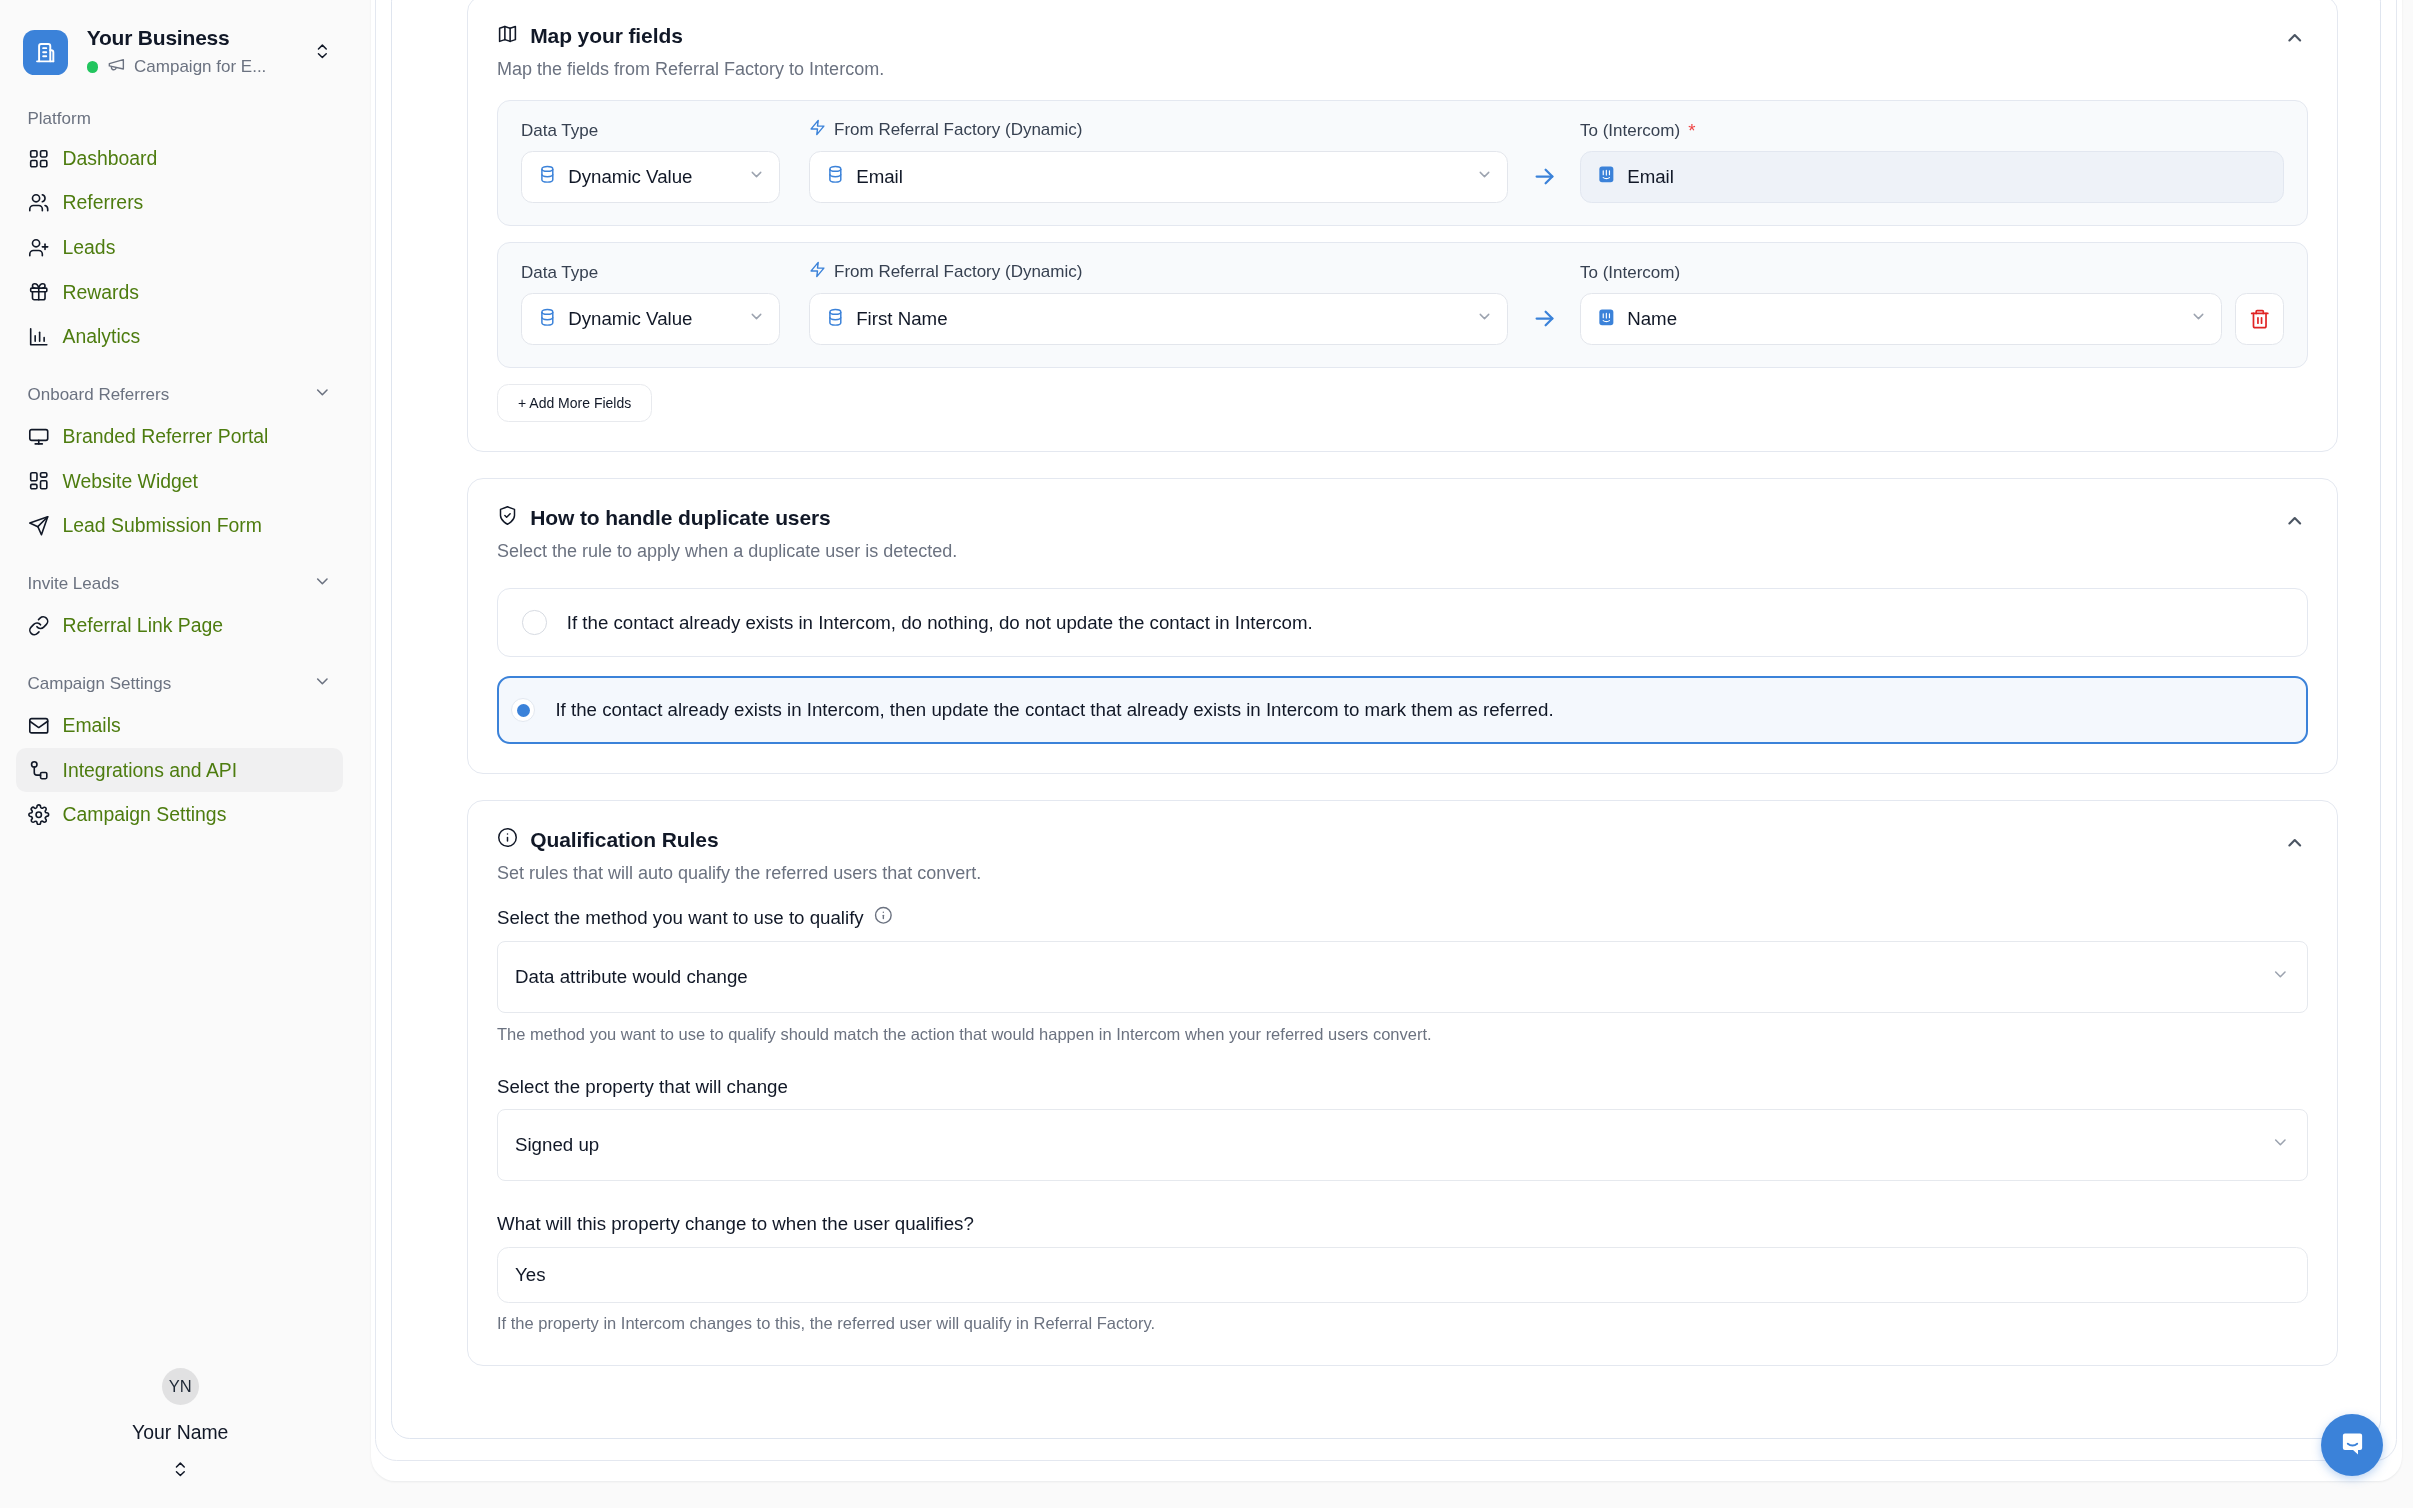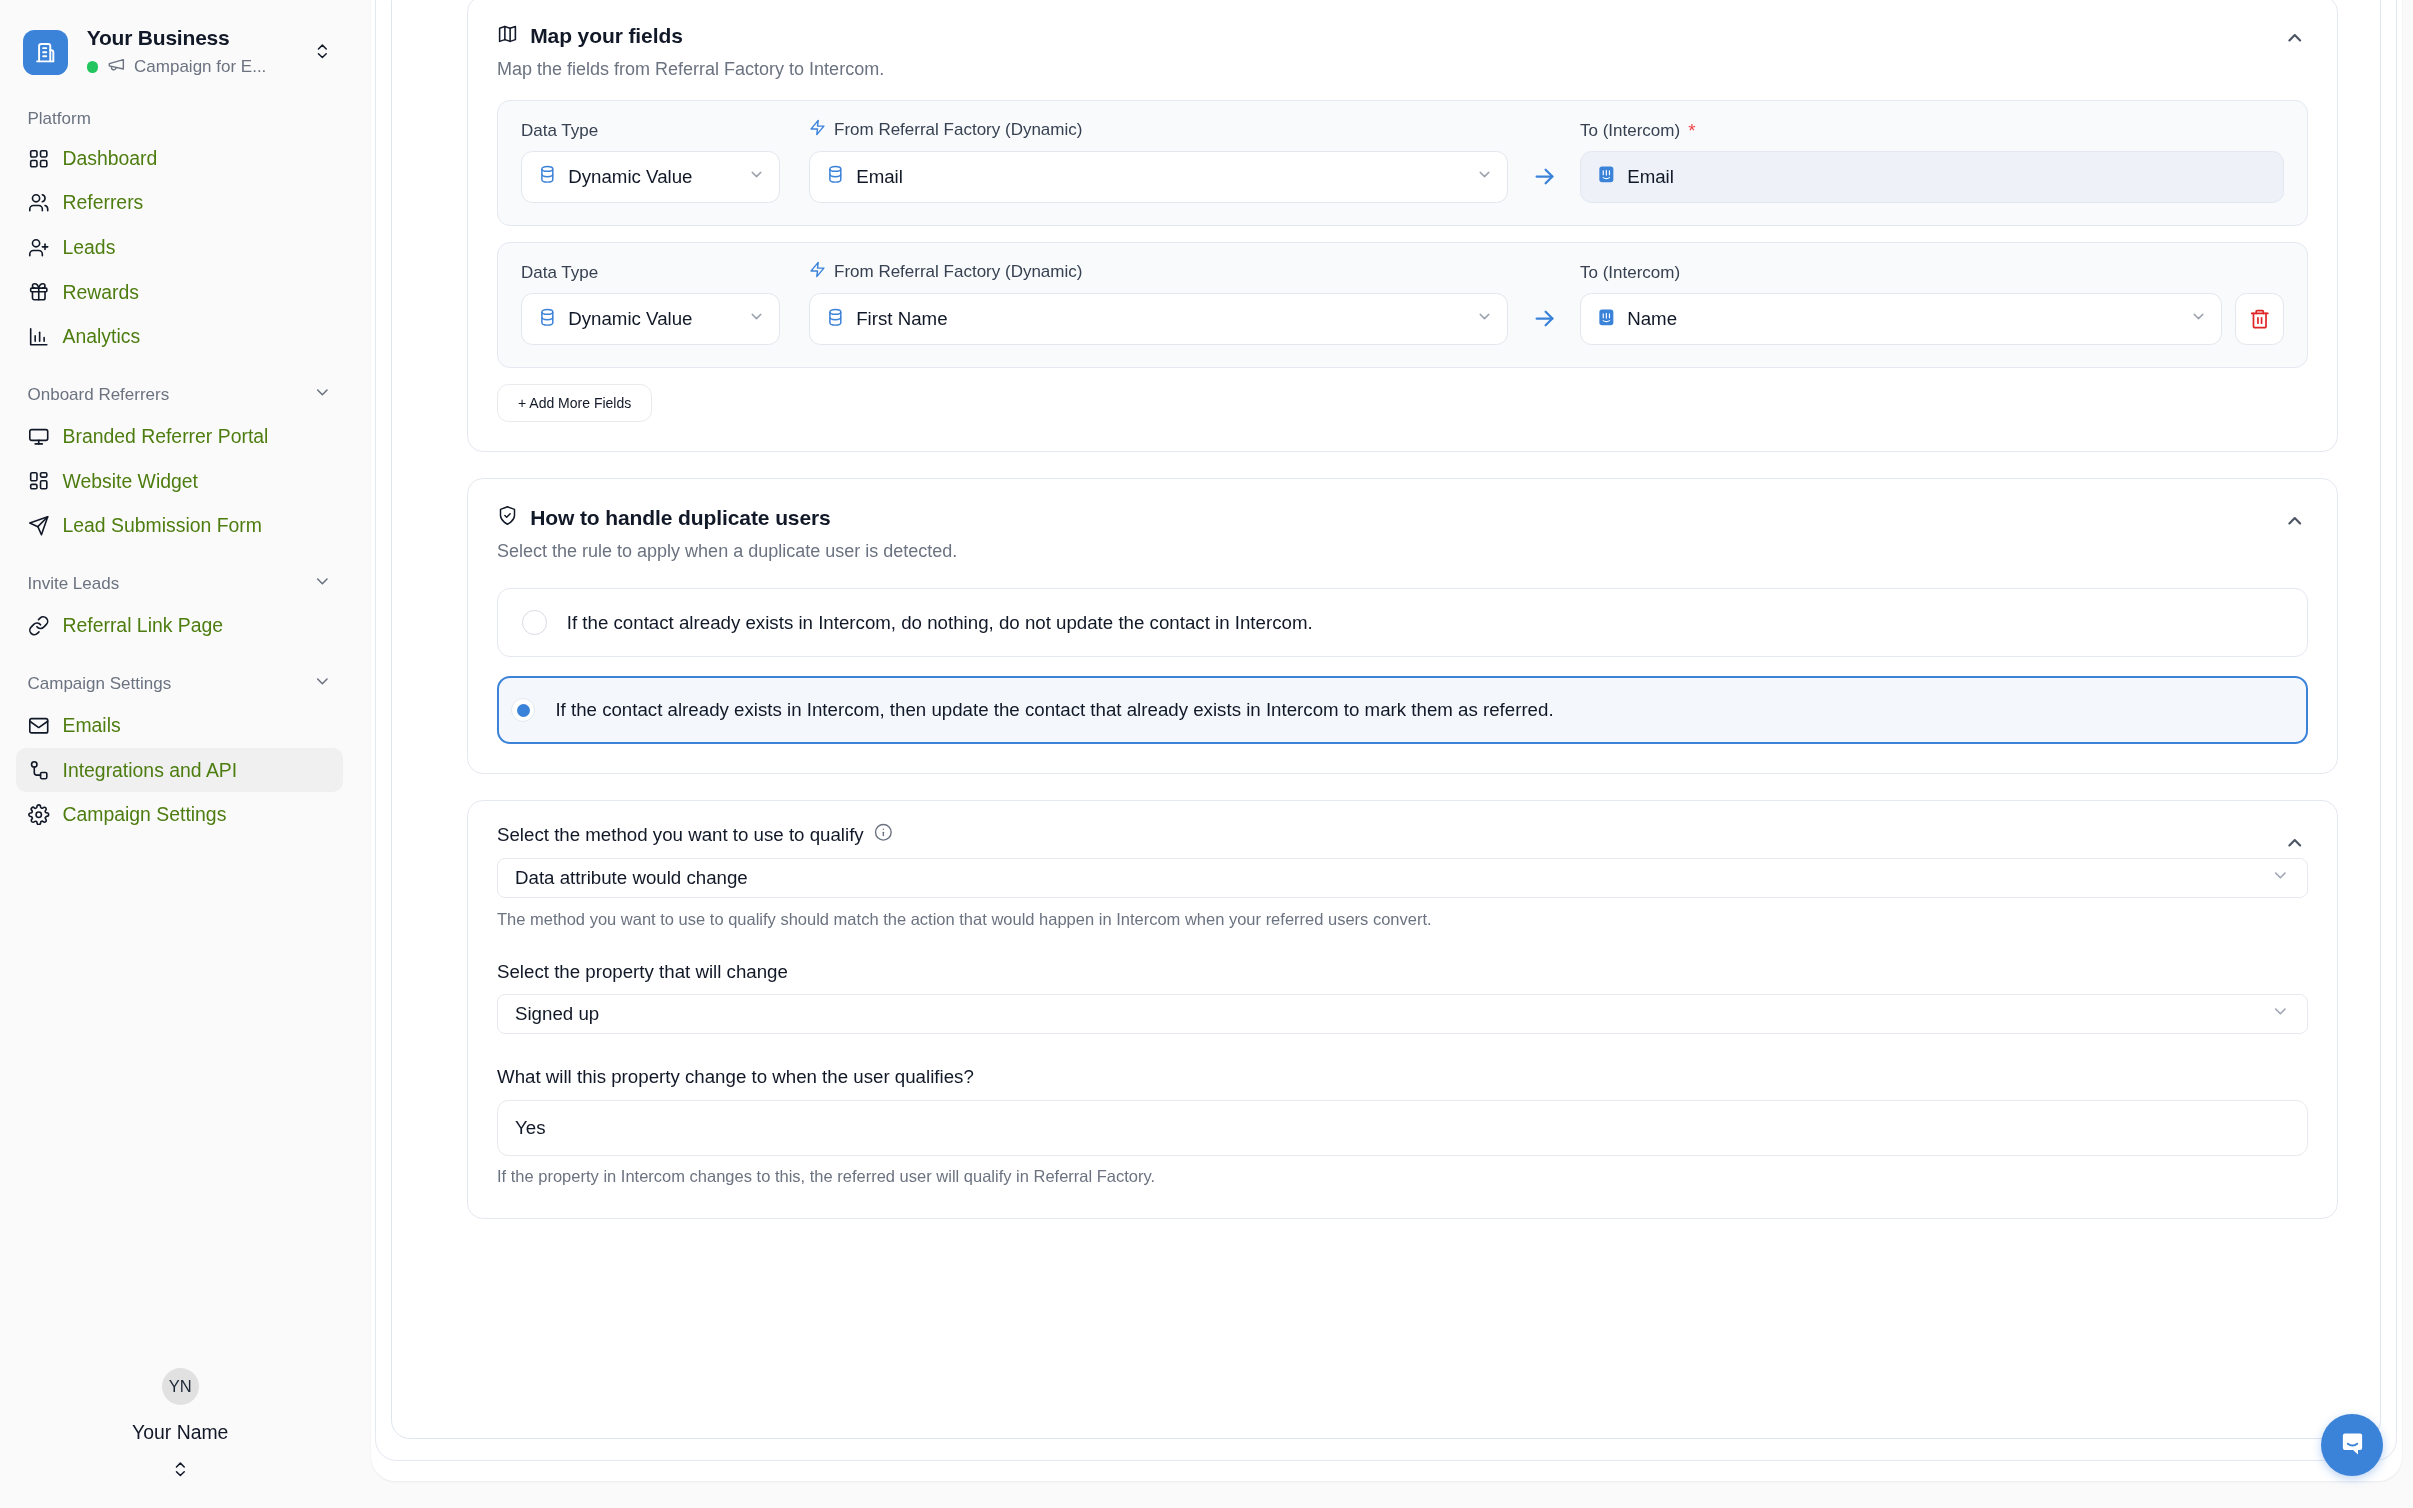--- a/index.html
+++ b/index.html
@@ -179,21 +179,21 @@
   .radio-opt.selected .radio-dot i { display: block; }
   .radio-text { font-size: 18.7px; color: #111827; }
 
   
   .qual-body { padding: 21.5px 29px 32px 29px; }
   .field-label {
     font-size: 18.7px; color: #111827; margin-bottom: 11.5px;
     display: flex; align-items: center; gap: 10px;
   }
   .big-select {
-    height: 40px; border: 1.4px solid #e6e9ee; border-radius: 8px; background: #fff;
+    height: 72px; border: 1.4px solid #e6e9ee; border-radius: 8px; background: #fff;
     display: flex; align-items: center; padding: 0 17px 0 17px;
     font-size: 18.7px; color: #111827; cursor: pointer;
   }
   .big-select .val { flex: 1 1 auto; }
   .text-input {
     height: 56px; border: 1.4px solid #e6e9ee; border-radius: 11.5px; background: #fff;
     display: flex; align-items: center; padding: 0 17px;
     font-size: 18.7px; color: #111827;
   }
   .helper { font-size: 16.5px; color: #6b7280; margin-top: 11.5px; }
@@ -642,20 +642,33 @@
             </div>
           </div>
         </section>
 
         <section class="card">
           <div class="collapse-btn">
             <svg width="21.5" height="21.5" viewBox="0 0 24 24" fill="none" stroke="#4b5563" stroke-width="2.4" stroke-linecap="round" stroke-linejoin="round">
                 <path d="m18 15-6-6-6 6"></path>
               </svg>
           </div>
+          <div class="card-head">
+            <div class="card-title">
+              <span>
+                <svg width="21" height="21" viewBox="0 0 24 24" fill="none" stroke="#111827" stroke-width="1.7" stroke-linecap="round" stroke-linejoin="round">
+                    <circle cx="12" cy="12" r="10"></circle>
+                    <path d="M12 16v-4"></path>
+                    <path d="M12 8h.01"></path>
+                  </svg>
+              </span>
+              <span>Qualification Rules</span>
+            </div>
+            <div class="card-sub">Set rules that will auto qualify the referred users that convert.</div>
+          </div>
 
           <div class="qual-body">
 
             <div class="field-label">
               <span>Select the method you want to use to qualify</span>
               <span>
                 <svg width="18.7" height="18.7" viewBox="0 0 24 24" fill="none" stroke="#6b7280" stroke-width="1.8" stroke-linecap="round" stroke-linejoin="round">
                     <circle cx="12" cy="12" r="10"></circle>
                     <path d="M12 16v-4"></path>
                     <path d="M12 8h.01"></path>

